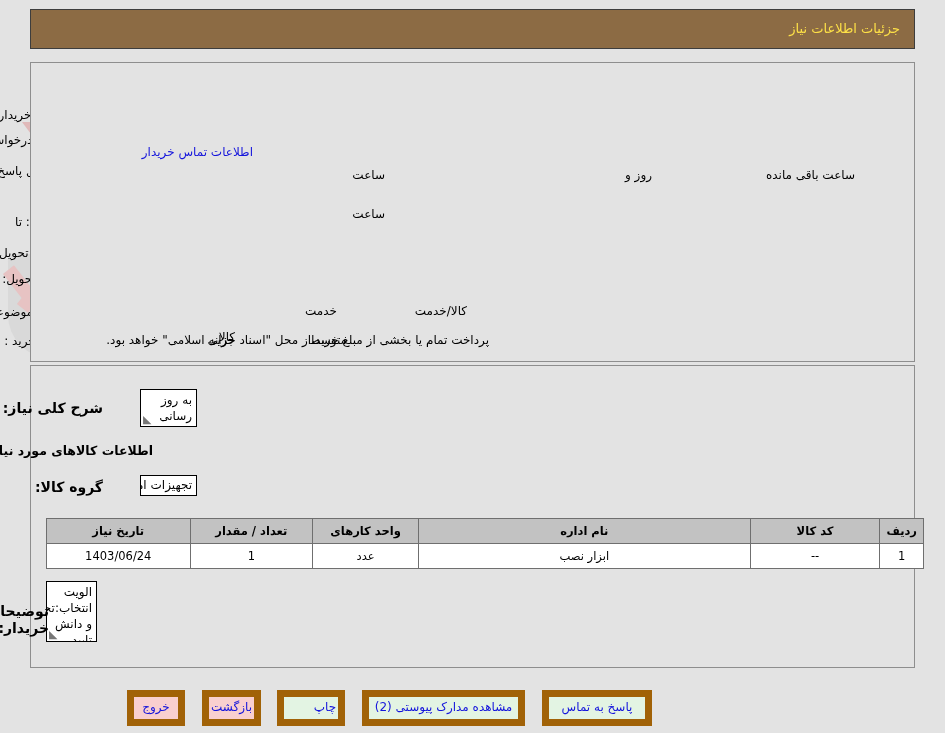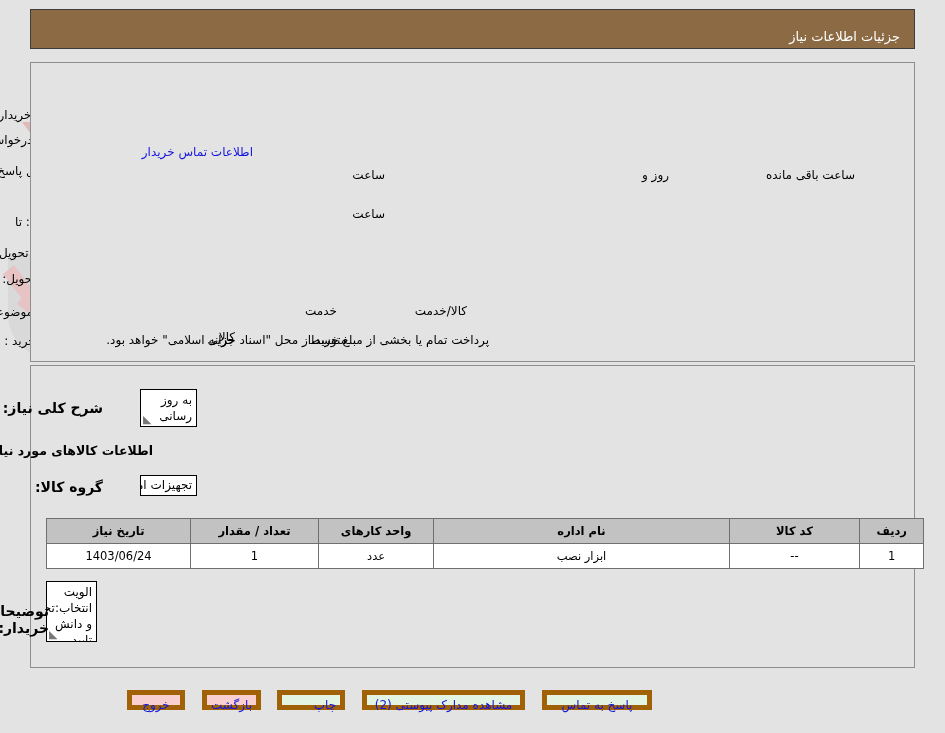--- a/index.html
+++ b/index.html
@@ -118,23 +118,22 @@
     height: 40px;
     background: #8c6b44;
     border: 1px solid #3d3d3d;
     box-sizing: border-box;
     z-index: 2;
   }
   #header-bar .title {
     position: absolute;
     right: 14px;
     top: 11px;
-    color: #ffffff;
+    color: #fde047;
     font-size: 13px;
-    margin-top: 8px;
   }
 
   
   .panel {
     position: absolute;
     background: #e3e3e3;
     border: 1px solid #8e8e8e;
     box-sizing: border-box;
     z-index: 1;
   }
@@ -268,40 +267,40 @@
     background: #fff;
     font-size: 11.5px;
   }
   #goods-table th {
     background: #c2c2c2;
     border: 1px solid #6f6f6f;
     height: 24px;
     font-weight: bold;
     font-size: 11.5px;
     color: #000;
-    padding: 0 16px;
+    padding: 0 6px;
   }
   #goods-table td {
     background: #ffffff;
     border: 1px solid #6f6f6f;
     height: 24px;
     text-align: center;
     font-size: 11.5px;
     color: #000;
     padding: 0 3px;
   }
 
   
   .btn {
     position: absolute;
-    height: 20px;
+    height: 36px;
     line-height: 20px;
     text-align: center;
     font-size: 12px;
-    border: 5px solid #a16207;
+    border: 7px solid #a16207;
     box-sizing: border-box;
     cursor: pointer;
     z-index: 4;
     white-space: nowrap;
   }
   .btn.green { background: #e3f4e3; color: #1414dc; }
   .btn.pink  { background: #f9cfcf; color: #1414dc; }
 </style>
 </head>
 <body>
@@ -336,21 +335,21 @@
 <div class="fld right" style="right:598px;top:130px;left:281px;text-align:right;">محمدرضا راهنورد کاربرداز اداره کل میراث فرهنگی  صنایع دستی و گردشگری اس</div>
 <a class="link" style="right:692px;top:145px;left:140px;">اطلاعات تماس خریدار</a>
 
 <div class="lbl" style="right:856px;top:164px;width:80px;">
   <span>مهلت ارسال پاسخ: تا تاریخ:</span>
 </div>
 <div class="fld" style="right:598px;top:165px;width:192px;">1403/06/21</div>
 <div class="plain" style="right:560px;top:168px;">ساعت</div>
 <div class="fld" style="right:470px;top:165px;width:84px;">13:15</div>
 <div class="fld" style="right:330px;top:165px;width:90px;">2</div>
-<div class="plain" style="right:276px;top:168px;">روز و</div>
+<div class="plain" style="right:293px;top:168px;">روز و</div>
 <div class="fld cream" style="right:201px;top:165px;width:86px;">23:25:47</div>
 <div class="plain" style="right:90px;top:168px;">ساعت باقی مانده</div>
 
 <div class="lbl" style="right:856px;top:200px;width:84px;line-height:15px;white-space:normal;">حداقل تاریخ اعتبار قیمت: تا تاریخ:</div>
 <div class="fld" style="right:598px;top:204px;width:192px;">1403/07/30</div>
 <div class="plain" style="right:560px;top:207px;">ساعت</div>
 <div class="fld" style="right:470px;top:204px;width:84px;">14:00</div>
 
 <div class="lbl" style="right:856px;top:246px;">استان محل تحویل:</div>
 <div class="fld right" style="right:598px;top:243px;width:192px;">چهار محال و بختیاری</div>

